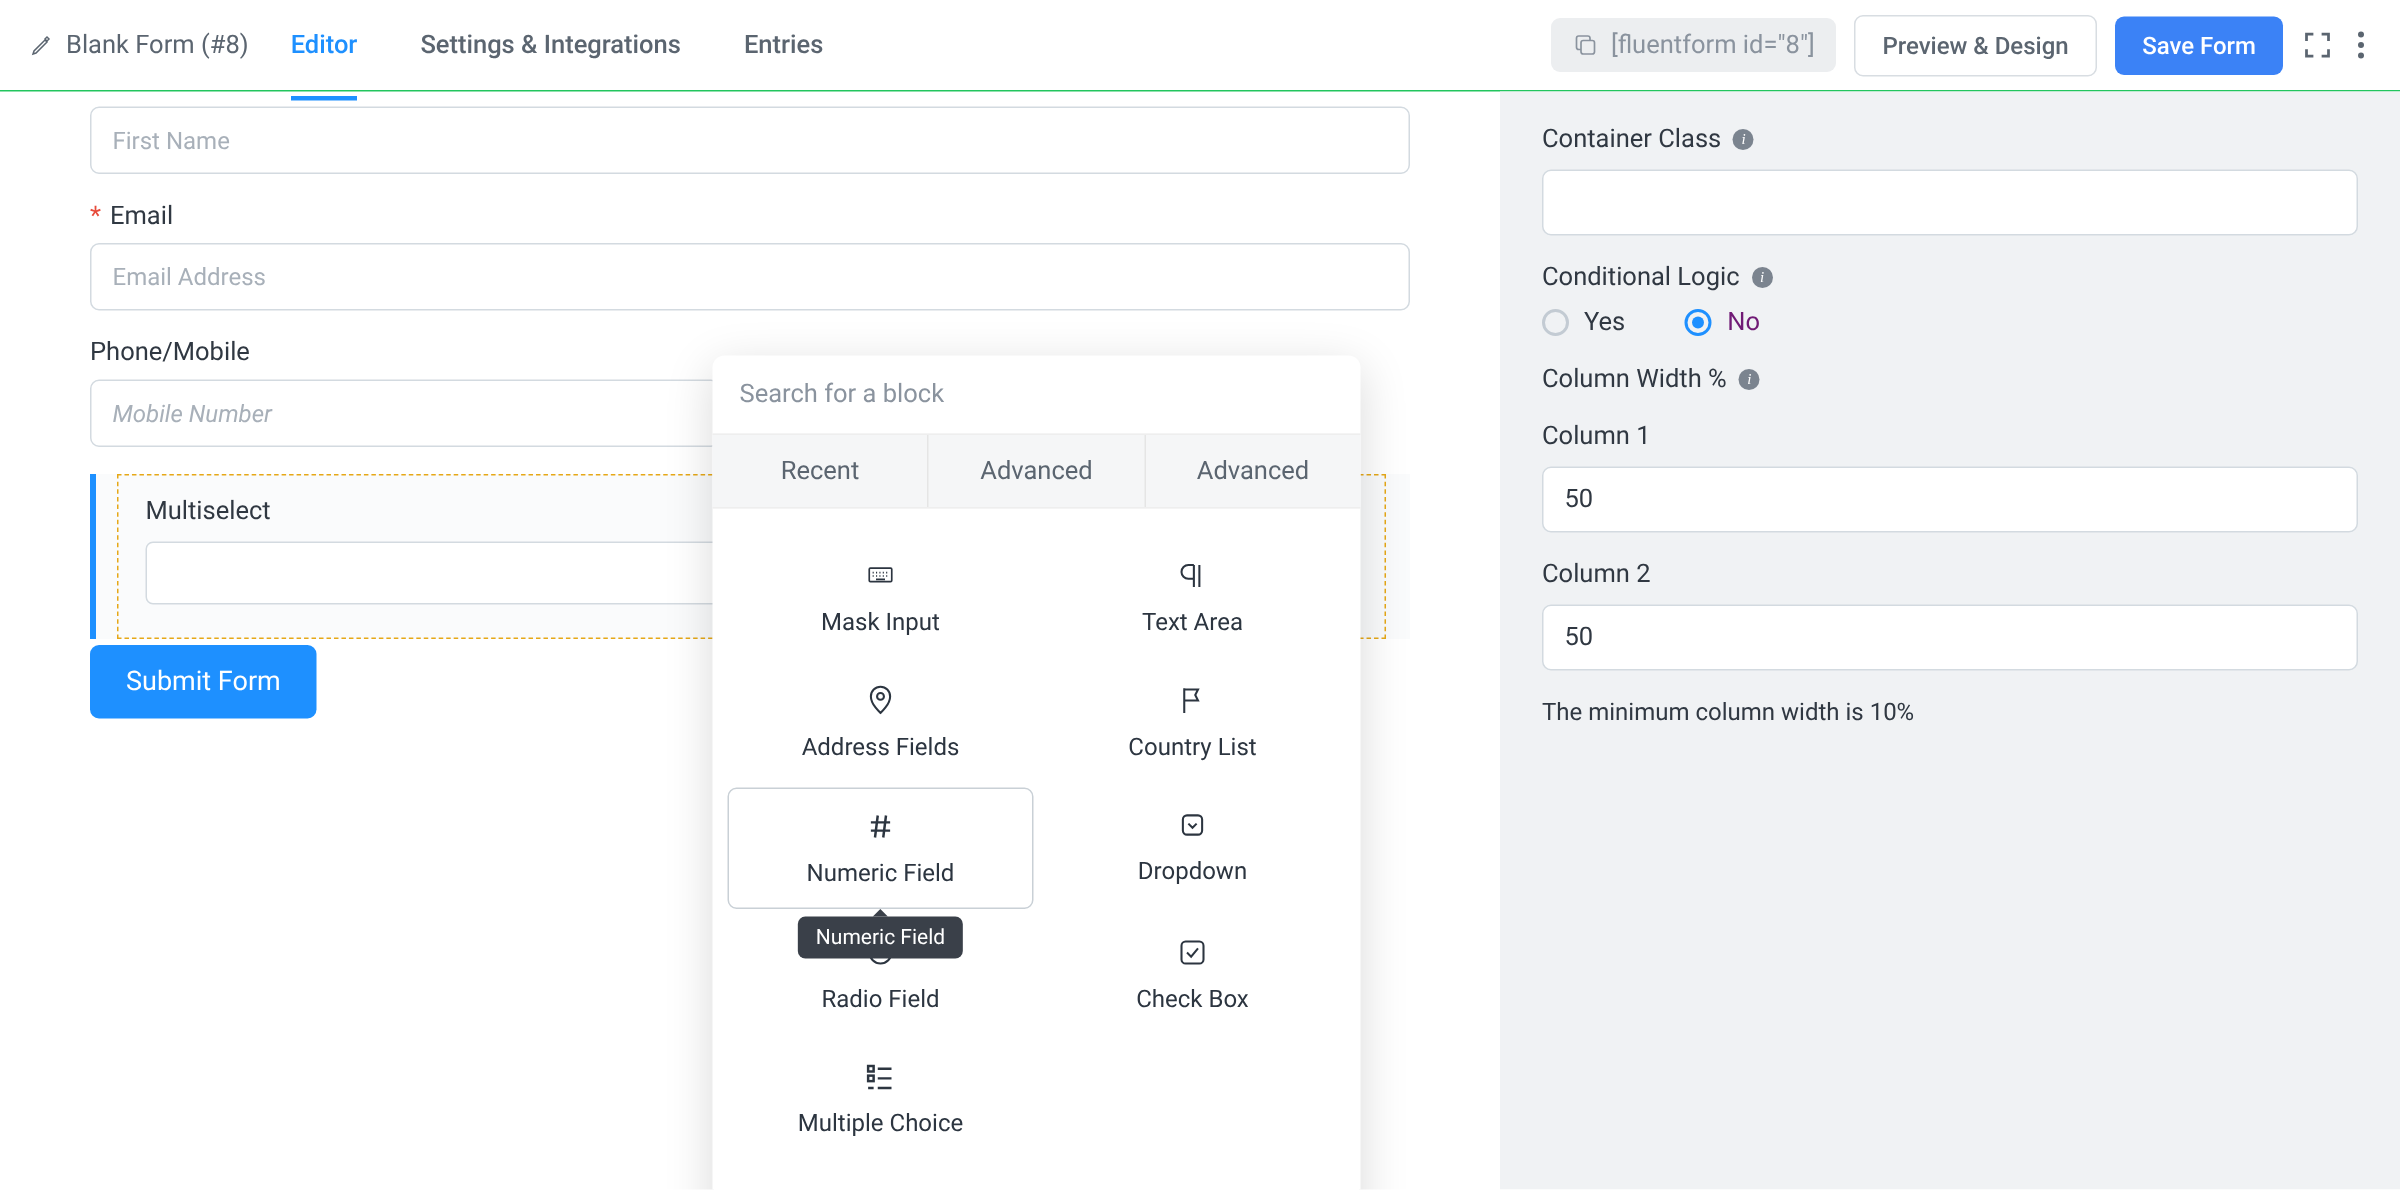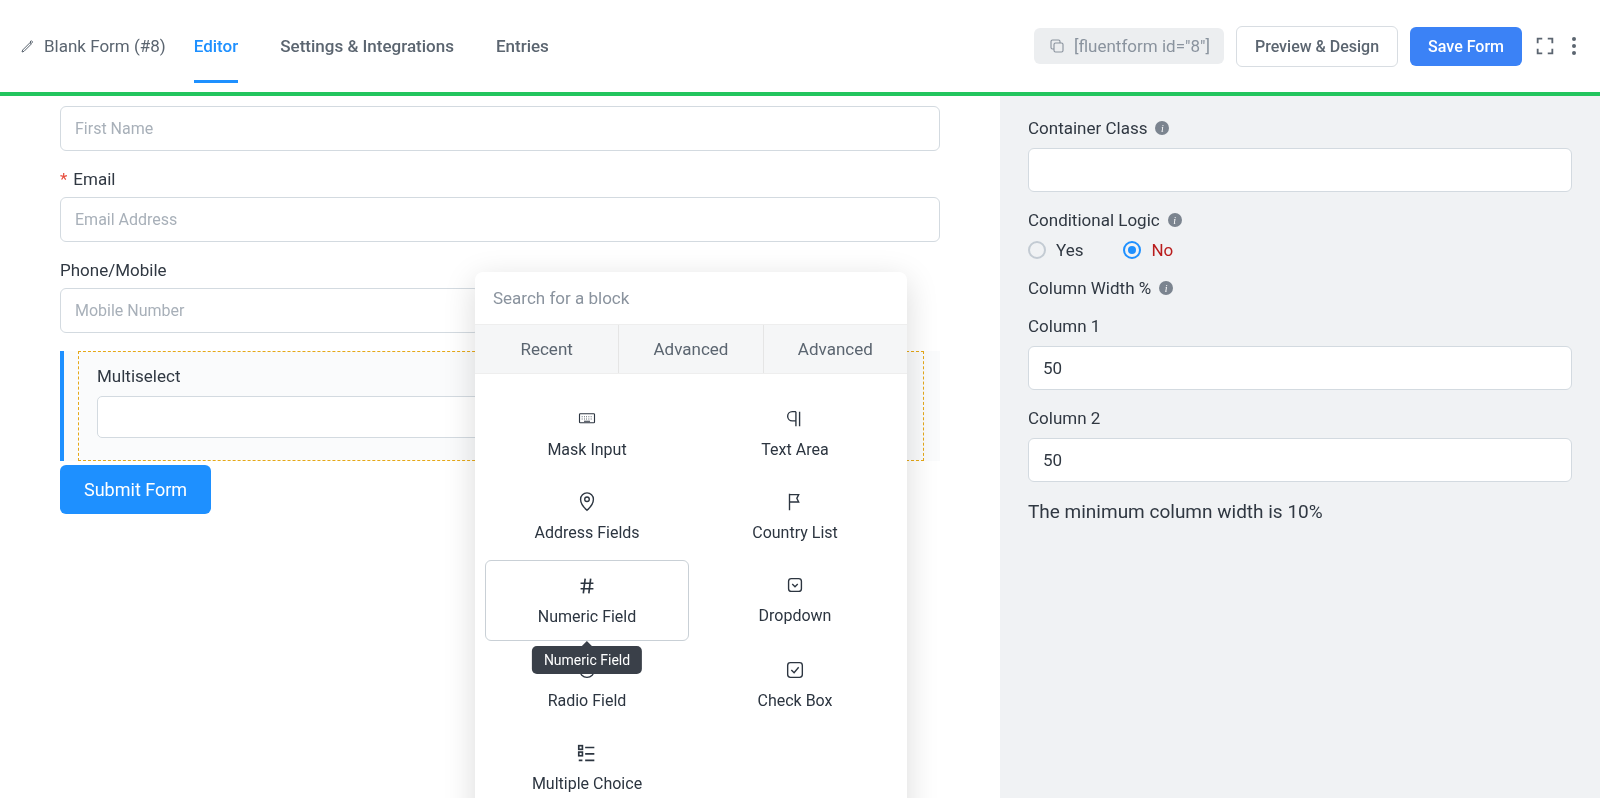--- a/index.html
+++ b/index.html
@@ -1,17 +1,17 @@
 <!DOCTYPE html>
 <html><head>
 <meta charset="utf-8">
 <style>
 *{box-sizing:border-box;margin:0;padding:0;font-family:-apple-system,BlinkMacSystemFont,"Segoe UI",Roboto,sans-serif}
 body{background:#fff;color:#333;font-size:15px}
-.topbar{display:flex;align-items:center;justify-content:space-between;padding:22px 20px;border-bottom:4px solid #22c55e}
+.topbar{display:flex;align-items:center;justify-content:space-between;padding:6px 20px;border-bottom:1px solid #22c55e}
 .topbar-left{display:flex;align-items:center;gap:28px}
 .form-title{display:flex;align-items:center;gap:8px;color:#5b6570;font-size:17px}
 .pencil-icon{width:16px;height:16px;stroke:#5b6570;fill:none;stroke-width:1.5}
 .tabs{display:flex;gap:42px}
 .tab{color:#5b6570;font-size:17px;font-weight:500;padding:14px 0;cursor:pointer;position:relative}
 .tab.active{color:#1e90ff}
 .tab.active::after{content:"";position:absolute;left:0;right:0;bottom:-13px;height:3px;background:#1e90ff}
 .topbar-right{display:flex;align-items:center;gap:12px}
 .shortcode-box{display:flex;align-items:center;gap:8px;background:#eceef0;border-radius:6px;padding:8px 14px;color:#8a939e;font-size:17px}
 .copy-icon{width:18px;height:18px;stroke:#8a939e;fill:none;stroke-width:1.5}
@@ -47,26 +47,26 @@
 .block-icon{width:22px;height:22px;stroke:#2c3540;fill:none;stroke-width:1.5;display:flex;align-items:center;justify-content:center}
 .block-label{font-size:16px;color:#2c3540;text-align:center}
 .tooltip{position:absolute;top:100%;left:50%;transform:translateX(-50%);margin-top:6px;background:#3a4049;color:#fff;font-size:14px;padding:6px 12px;border-radius:5px;white-space:nowrap;z-index:5}
 .tooltip::before{content:"";position:absolute;top:-5px;left:50%;transform:translateX(-50%);border:5px solid transparent;border-bottom-color:#3a4049;border-top:none}
 .sidebar{width:600px;background:#f0f2f4;padding:22px 28px;overflow:auto}
 .side-row{margin-bottom:18px}
 .side-label{display:flex;align-items:center;gap:8px;color:#303842;font-size:17px;margin-bottom:10px}
 .info-icon{width:14px;height:14px;border-radius:50%;background:#7b848f;color:#fff;font-size:10px;font-style:italic;display:flex;align-items:center;justify-content:center;font-family:serif}
 .radio-row{display:flex;gap:40px;align-items:center}
 .radio-opt{display:flex;align-items:center;gap:10px;font-size:17px;color:#303842;cursor:pointer}
-.radio-opt.sel{color:#b91c1c}
+.radio-opt.sel{color:#701a75}
 .radio-circ{width:18px;height:18px;border-radius:50%;border:2px solid #c3cbd3;display:flex;align-items:center;justify-content:center}
 .radio-opt.sel .radio-circ{border-color:#1e90ff}
 .radio-opt.sel .radio-circ::after{content:"";width:8px;height:8px;border-radius:50%;background:#1e90ff}
 .side-input{width:100%;background:#fff;border:1px solid #d3dae0;border-radius:6px;padding:11px 14px;font-size:17px;color:#303842}
-.note{color:#303842;font-size:19px;margin-top:18px}
+.note{color:#303842;font-size:16px;margin-top:18px}
 </style>
 </head>
 <body>
 
 <div class="topbar">
   <div class="topbar-left">
     <div class="form-title">
       <svg class="pencil-icon" viewBox="0 0 24 24">
           <path d="M3 21l3-1 11-11-2-2L4 18l-1 3zM15 6l2 2 2-2-2-2-2 2z"></path>
         </svg>
@@ -104,21 +104,21 @@
   <div class="canvas">
     <div class="field-group">
       <input class="text-input" placeholder="First Name" style="">
     </div>
     <div class="field-group">
       <label class="field-label"><span class="req">*</span><span>Email</span></label>
       <input class="text-input" placeholder="Email Address" style="">
     </div>
     <div class="field-group">
       <label class="field-label">Phone/Mobile</label>
-      <input class="text-input" style="width: 420px;" placeholder="Mobile Number">
+      <input class="text-input" style="width: 420px; font-style: italic;" placeholder="Mobile Number">
     </div>
 
     <div class="selected-block">
       <div class="selected-inner">
         <label class="ms-label">Multiselect</label>
         <div class="ms-box"></div>
       </div>
       <div style="position:relative;height:0">
         <div class="add-btn" style="left:420px;bottom:-6px">+</div>
       </div>

